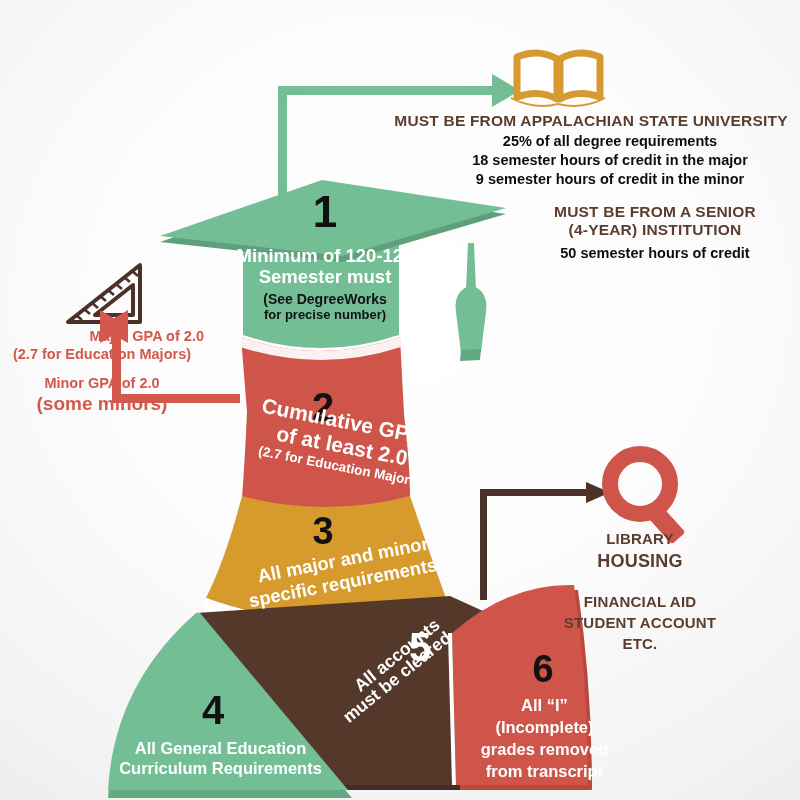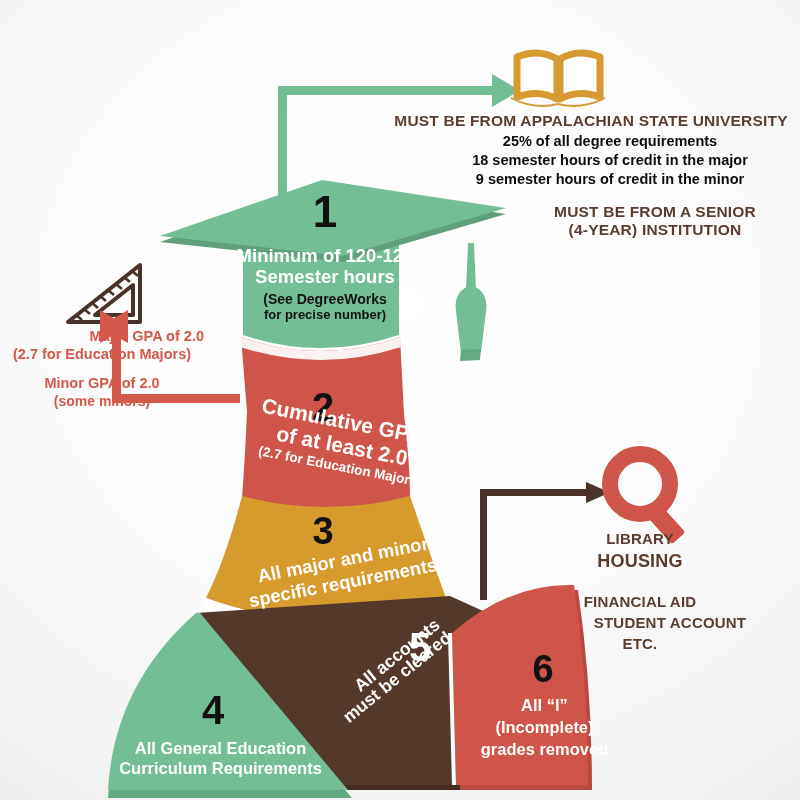--- a/index.html
+++ b/index.html
@@ -150,35 +150,36 @@
   </svg>
 
   <div class="txt c head-brown" style="left:386px; top:112px; width:410px; font-size:15.5px;">MUST BE FROM APPALACHIAN STATE UNIVERSITY</div>
 
   <div class="txt c sub-black" style="left:420px; top:133px; width:380px; font-size:14.5px;">25% of all degree requirements</div>
   <div class="txt c sub-black" style="left:420px; top:152px; width:380px; font-size:14.5px;">18 semester hours of credit in the major</div>
   <div class="txt c sub-black" style="left:420px; top:171px; width:380px; font-size:14.5px;">9 semester hours of credit in the minor</div>
 
   <div class="txt c head-brown" style="left:510px; top:203px; width:290px; font-size:15.5px;">MUST BE FROM A SENIOR</div>
   <div class="txt c head-brown" style="left:510px; top:221px; width:290px; font-size:15.5px;">(4-YEAR) INSTITUTION</div>
+  <div class="txt c sub-black" style="left:510px; top:245px; width:290px; font-size:14.5px;">50 semester hours of credit</div>
 
   <div class="txt c red-note" style="left:0px; top:328px; width:204px; font-size:14.5px;text-align:right;">Major GPA of 2.0</div>
   <div class="txt c red-note" style="left:0px; top:346px; width:204px; font-size:14.5px;">(2.7 for Education Majors)</div>
   <div class="txt c red-note" style="left:0px; top:375px; width:204px; font-size:14.5px;">Minor GPA of 2.0</div>
-  <div class="txt c red-note" style="left:0px; top:393px; width:204px; font-size:14px;">(some minors)</div>
+  <div class="txt c red-note" style="left:0px; top:393px; width:204px; font-size:19px;">(some minors)</div>
 
   <div class="txt c head-brown" style="left:558px; top:530px; width:164px; font-size:15px;">LIBRARY</div>
   <div class="txt c head-brown" style="left:558px; top:551px; width:164px; font-size:18px;">HOUSING</div>
   <div class="txt c head-brown" style="left:558px; top:593px; width:164px; font-size:15px;">FINANCIAL AID</div>
-  <div class="txt c head-brown" style="left:578px; top:614px; width:184px; font-size:15px;">STUDENT ACCOUNT</div>
+  <div class="txt c head-brown" style="left:548px; top:614px; width:184px; font-size:15px;">STUDENT ACCOUNT</div>
   <div class="txt c head-brown" style="left:558px; top:635px; width:164px; font-size:15px;">ETC.</div>
 
   <div class="txt c onshape-black numlabel" style="left:255px; top:190px; width:140px; font-size:44px;">1</div>
   <div class="txt c onshape-white" style="left:215px; top:245px; width:220px; font-size:18.5px;">Minimum of 120-128</div>
-  <div class="txt c onshape-white" style="left:215px; top:266px; width:220px; font-size:18.5px;">Semester hours</div>
+  <div class="txt c onshape-white" style="left:215px; top:266px; width:220px; font-size:18.5px;">Semester must</div>
   <div class="txt c onshape-black" style="left:225px; top:291px; width:200px; font-size:14px;">(See DegreeWorks</div>
   <div class="txt c onshape-black" style="left:225px; top:307px; width:200px; font-size:13px;">for precise number)</div>
 
   <div class="txt c onshape-black numlabel" style="left:283px; top:387px; width:80px; font-size:40px;">2</div>
   <div class="txt c onshape-white" style="left:242px; top:409px; width:200px; font-size:21px; transform:rotate(11deg);">Cumulative GPA</div>
   <div class="txt c onshape-white" style="left:242px; top:434px; width:200px; font-size:21px; transform:rotate(11deg);">of at least 2.0</div>
   <div class="txt c onshape-white" style="left:234px; top:459px; width:212px; font-size:13.5px; transform:rotate(11deg);">(2.7 for Education Majors)</div>
 
   <div class="txt c onshape-black numlabel" style="left:288px; top:512px; width:70px; font-size:38px;">3</div>
   <div class="txt c onshape-white" style="left:228px; top:549px; width:230px; font-size:18.5px; transform:rotate(-11deg);">All major and minor</div>
@@ -189,14 +190,15 @@
   <div class="txt c onshape-white" style="left:113px; top:739px; width:215px; font-size:16.5px;">All General Education</div>
 
   <div class="txt c onshape-white numlabel" style="left:385px; top:627px; width:70px; font-size:40px;">5</div>
   <div class="txt c onshape-white" style="left:317px; top:645px; width:160px; font-size:17.5px; transform:rotate(-39deg);">All accounts</div>
   <div class="txt c onshape-white" style="left:317px; top:667px; width:160px; font-size:17.5px; transform:rotate(-39deg);">must be cleared</div>
 
   <div class="txt c onshape-black numlabel" style="left:508px; top:650px; width:70px; font-size:38px;">6</div>
   <div class="txt c onshape-white" style="left:472px; top:696px; width:145px; font-size:16.5px;">All “I”</div>
   <div class="txt c onshape-white" style="left:467px; top:718px; width:155px; font-size:16.5px;">(Incomplete)</div>
   <div class="txt c onshape-white" style="left:462px; top:740px; width:165px; font-size:16.5px;">grades removed</div>
+  <div class="txt c onshape-white" style="left:462px; top:762px; width:165px; font-size:16.5px;">from transcript</div>
 
 </div>
 
 </body></html>

